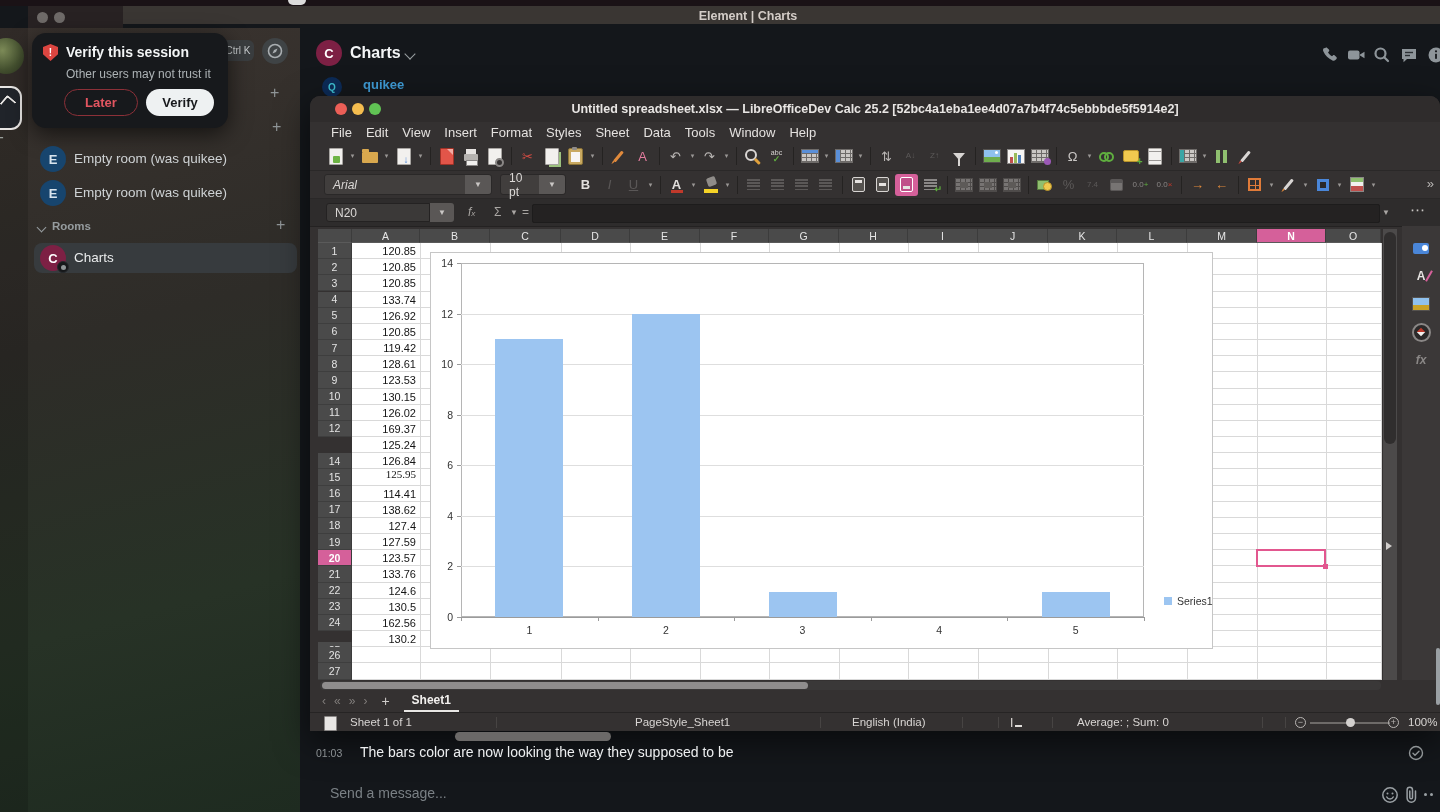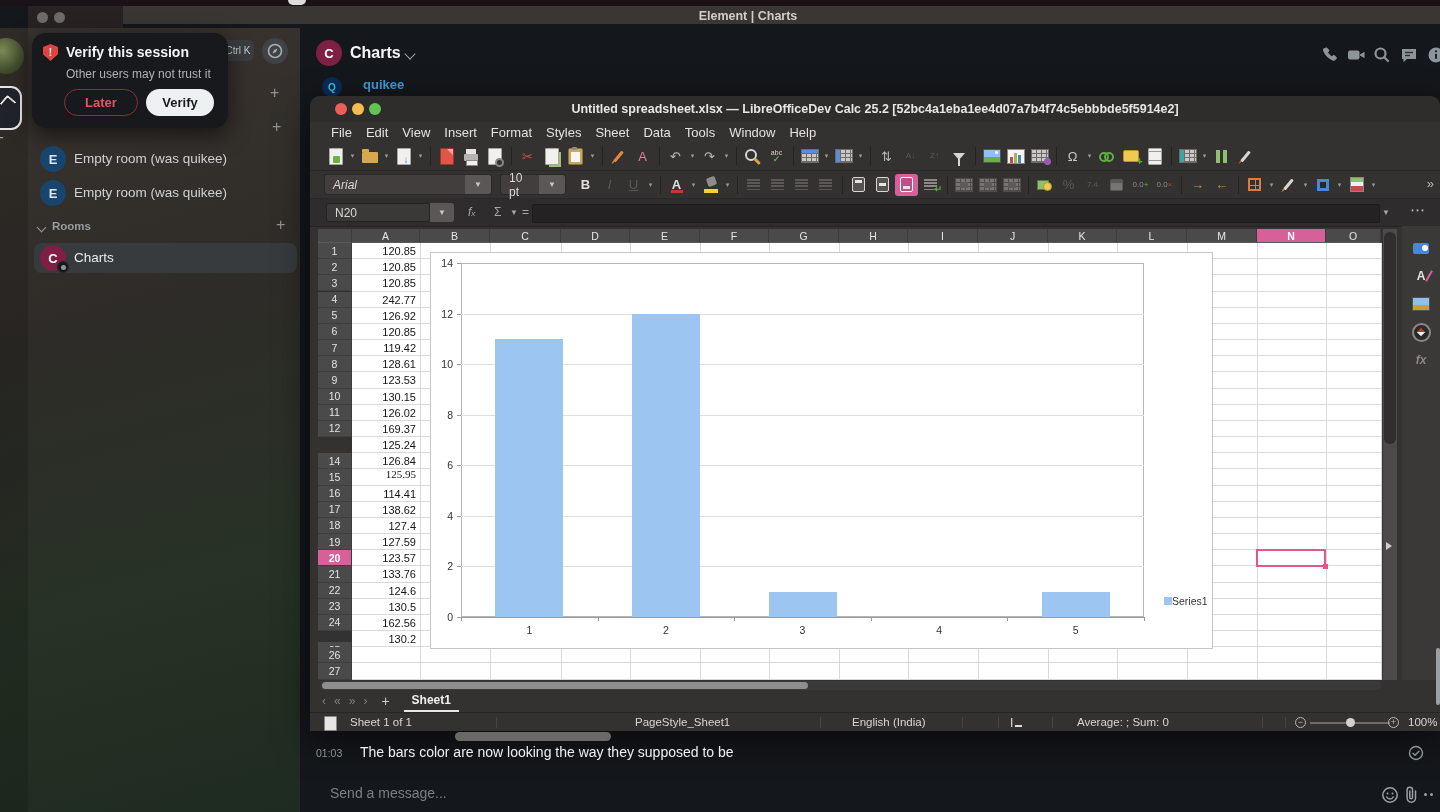--- a/index.html
+++ b/index.html
@@ -199,21 +199,21 @@
   #sel-cell{left:946px;top:453px;width:70px;height:18px;border:2px solid #e2578f;box-sizing:border-box;background:#fff;}
   #sel-cell::after{content:"";position:absolute;right:-4px;bottom:-4px;width:5px;height:5px;background:#e2578f;}
 
   
   #chart-obj{left:120px;top:156px;width:783px;height:397px;background:#fff;border:1px solid #c6c6c6;box-sizing:border-box;}
   .cgrid{position:absolute;height:1px;background:#dedede;}
   .cylab,.cxlab{position:absolute;font-size:10.5px;color:#333;}
   .cbar{position:absolute;}
   #plot-border{position:absolute;border:1px solid #b5b5b5;box-sizing:border-box;}
   .ctick{position:absolute;background:#9b9b9b;}
-  #chart-legend{position:absolute;display:flex;align-items:center;font-size:10.5px;color:#333;justify-content:space-between;}
+  #chart-legend{position:absolute;display:flex;align-items:center;gap:5px;font-size:10.5px;color:#333;justify-content:space-between;}
   #chart-legend .sq{width:8px;height:8px;}
 
   
   #hscroll{left:10px;top:585px;width:1061px;height:9px;background:#3a3838;border-radius:4px;}
   #hscroll .thumb{position:absolute;left:2px;top:1px;width:486px;height:7px;background:#8f8d8d;border-radius:3.5px;}
   #vscroll{left:1073px;top:133px;width:14px;height:451px;background:#4c4a4a;}
   #vscroll .thumb{position:absolute;left:1px;top:3px;width:12px;height:212px;background:#302e2e;border-radius:6px;}
   #vsplit-arrow{position:absolute;left:1076px;top:446px;width:0;height:0;border:4px solid transparent;border-left:6px solid #d0cdcb;}
   #c-tabbar{left:0;top:594px;width:1130px;height:22px;background:#343131;display:flex;align-items:center;padding-left:12px;box-sizing:border-box;}
   .tabnav{color:#807d7b;font-size:12px;margin-right:8px;}
@@ -620,21 +620,21 @@
           <div class="vline" style="left: 765px;"></div>
           <div class="vline" style="left: 835px;"></div>
           <div class="vline" style="left: 905px;"></div>
           <div class="vline" style="left: 974px;"></div>
           <div class="vline" style="left: 1029px;"></div>
         </div>
       <div id="cells">
           <div class="cellv" style="left: 0px; top: 2px; width: 64px;">120.85</div>
           <div class="cellv" style="left: 0px; top: 18.17px; width: 64px;">120.85</div>
           <div class="cellv" style="left: 0px; top: 34.34px; width: 64px;">120.85</div>
-          <div class="cellv" style="left: 0px; top: 50.51px; width: 64px;">242.77</div>
+          <div class="cellv" style="left: 0px; top: 50.51px; width: 64px;">133.74</div>
           <div class="cellv" style="left: 0px; top: 66.68px; width: 64px;">126.92</div>
           <div class="cellv" style="left: 0px; top: 82.85px; width: 64px;">120.85</div>
           <div class="cellv" style="left: 0px; top: 99.02px; width: 64px;">119.42</div>
           <div class="cellv" style="left: 0px; top: 115.19px; width: 64px;">128.61</div>
           <div class="cellv" style="left: 0px; top: 131.36px; width: 64px;">123.53</div>
           <div class="cellv" style="left: 0px; top: 147.53px; width: 64px;">130.15</div>
           <div class="cellv" style="left: 0px; top: 163.7px; width: 64px;">126.02</div>
           <div class="cellv" style="left: 0px; top: 179.87px; width: 64px;">169.37</div>
           <div class="cellv" style="left: 0px; top: 196.04px; width: 64px;">125.24</div>
           <div class="cellv" style="left: 0px; top: 212.21px; width: 64px;">126.84</div>

